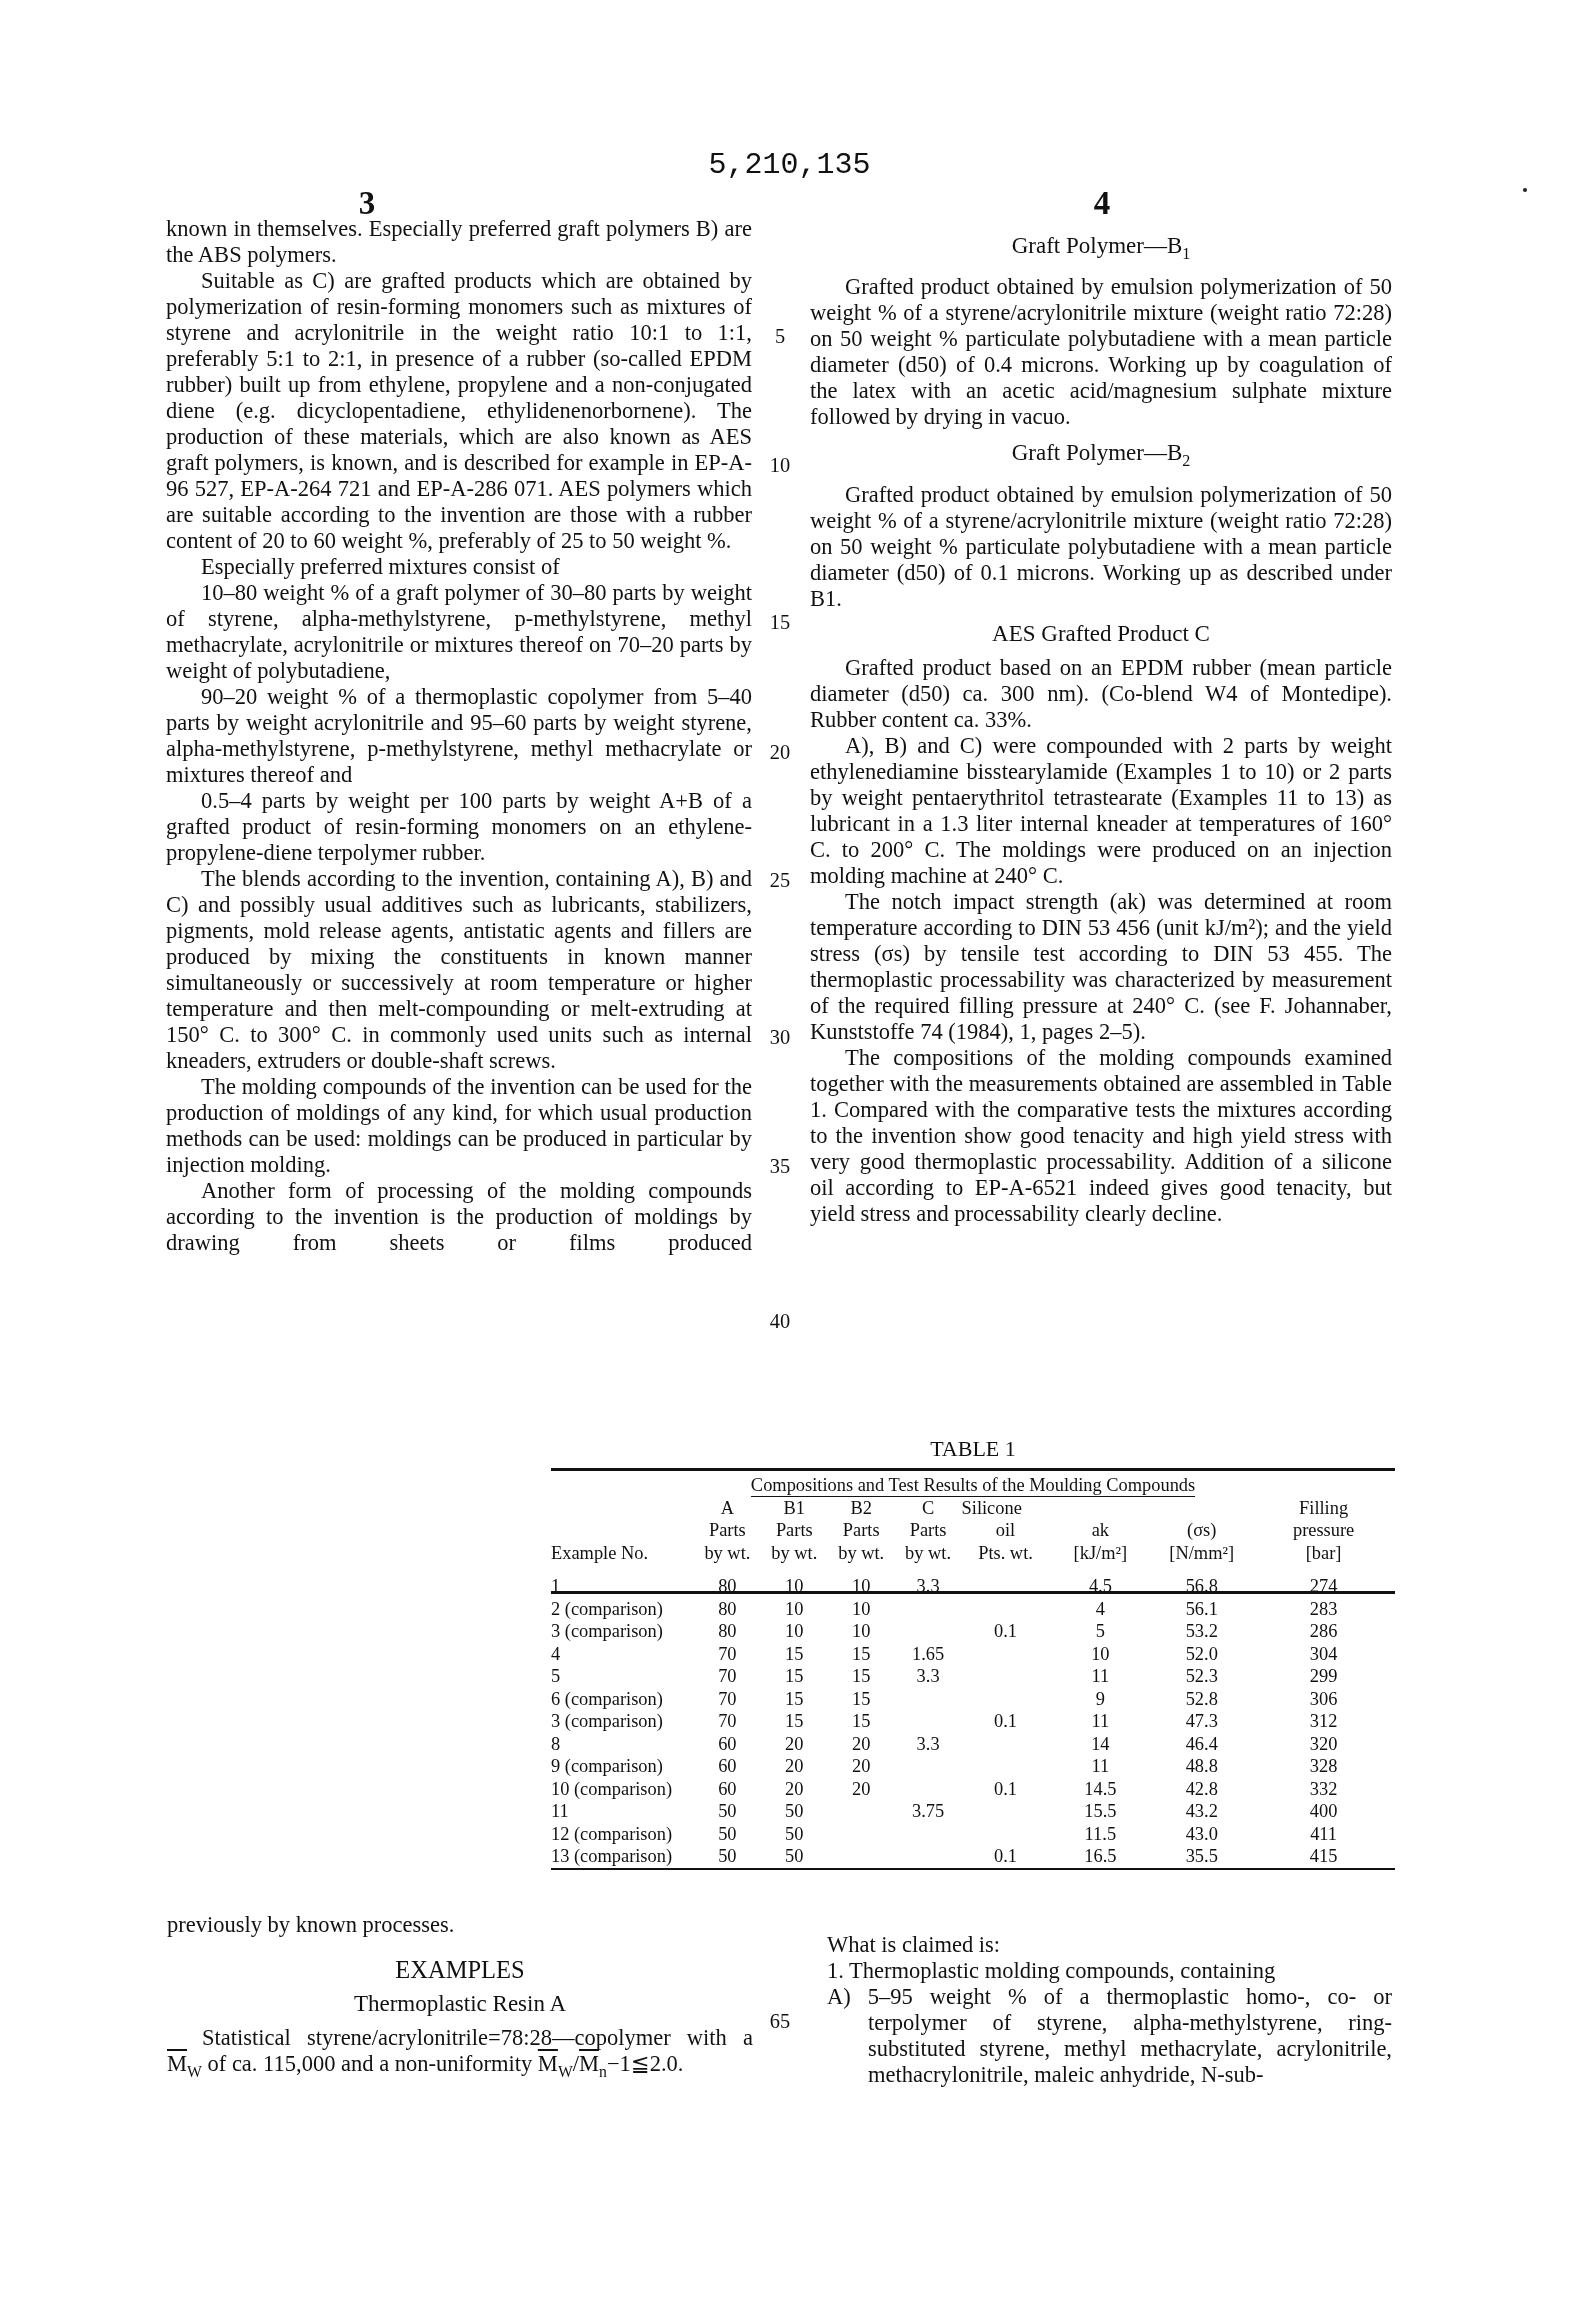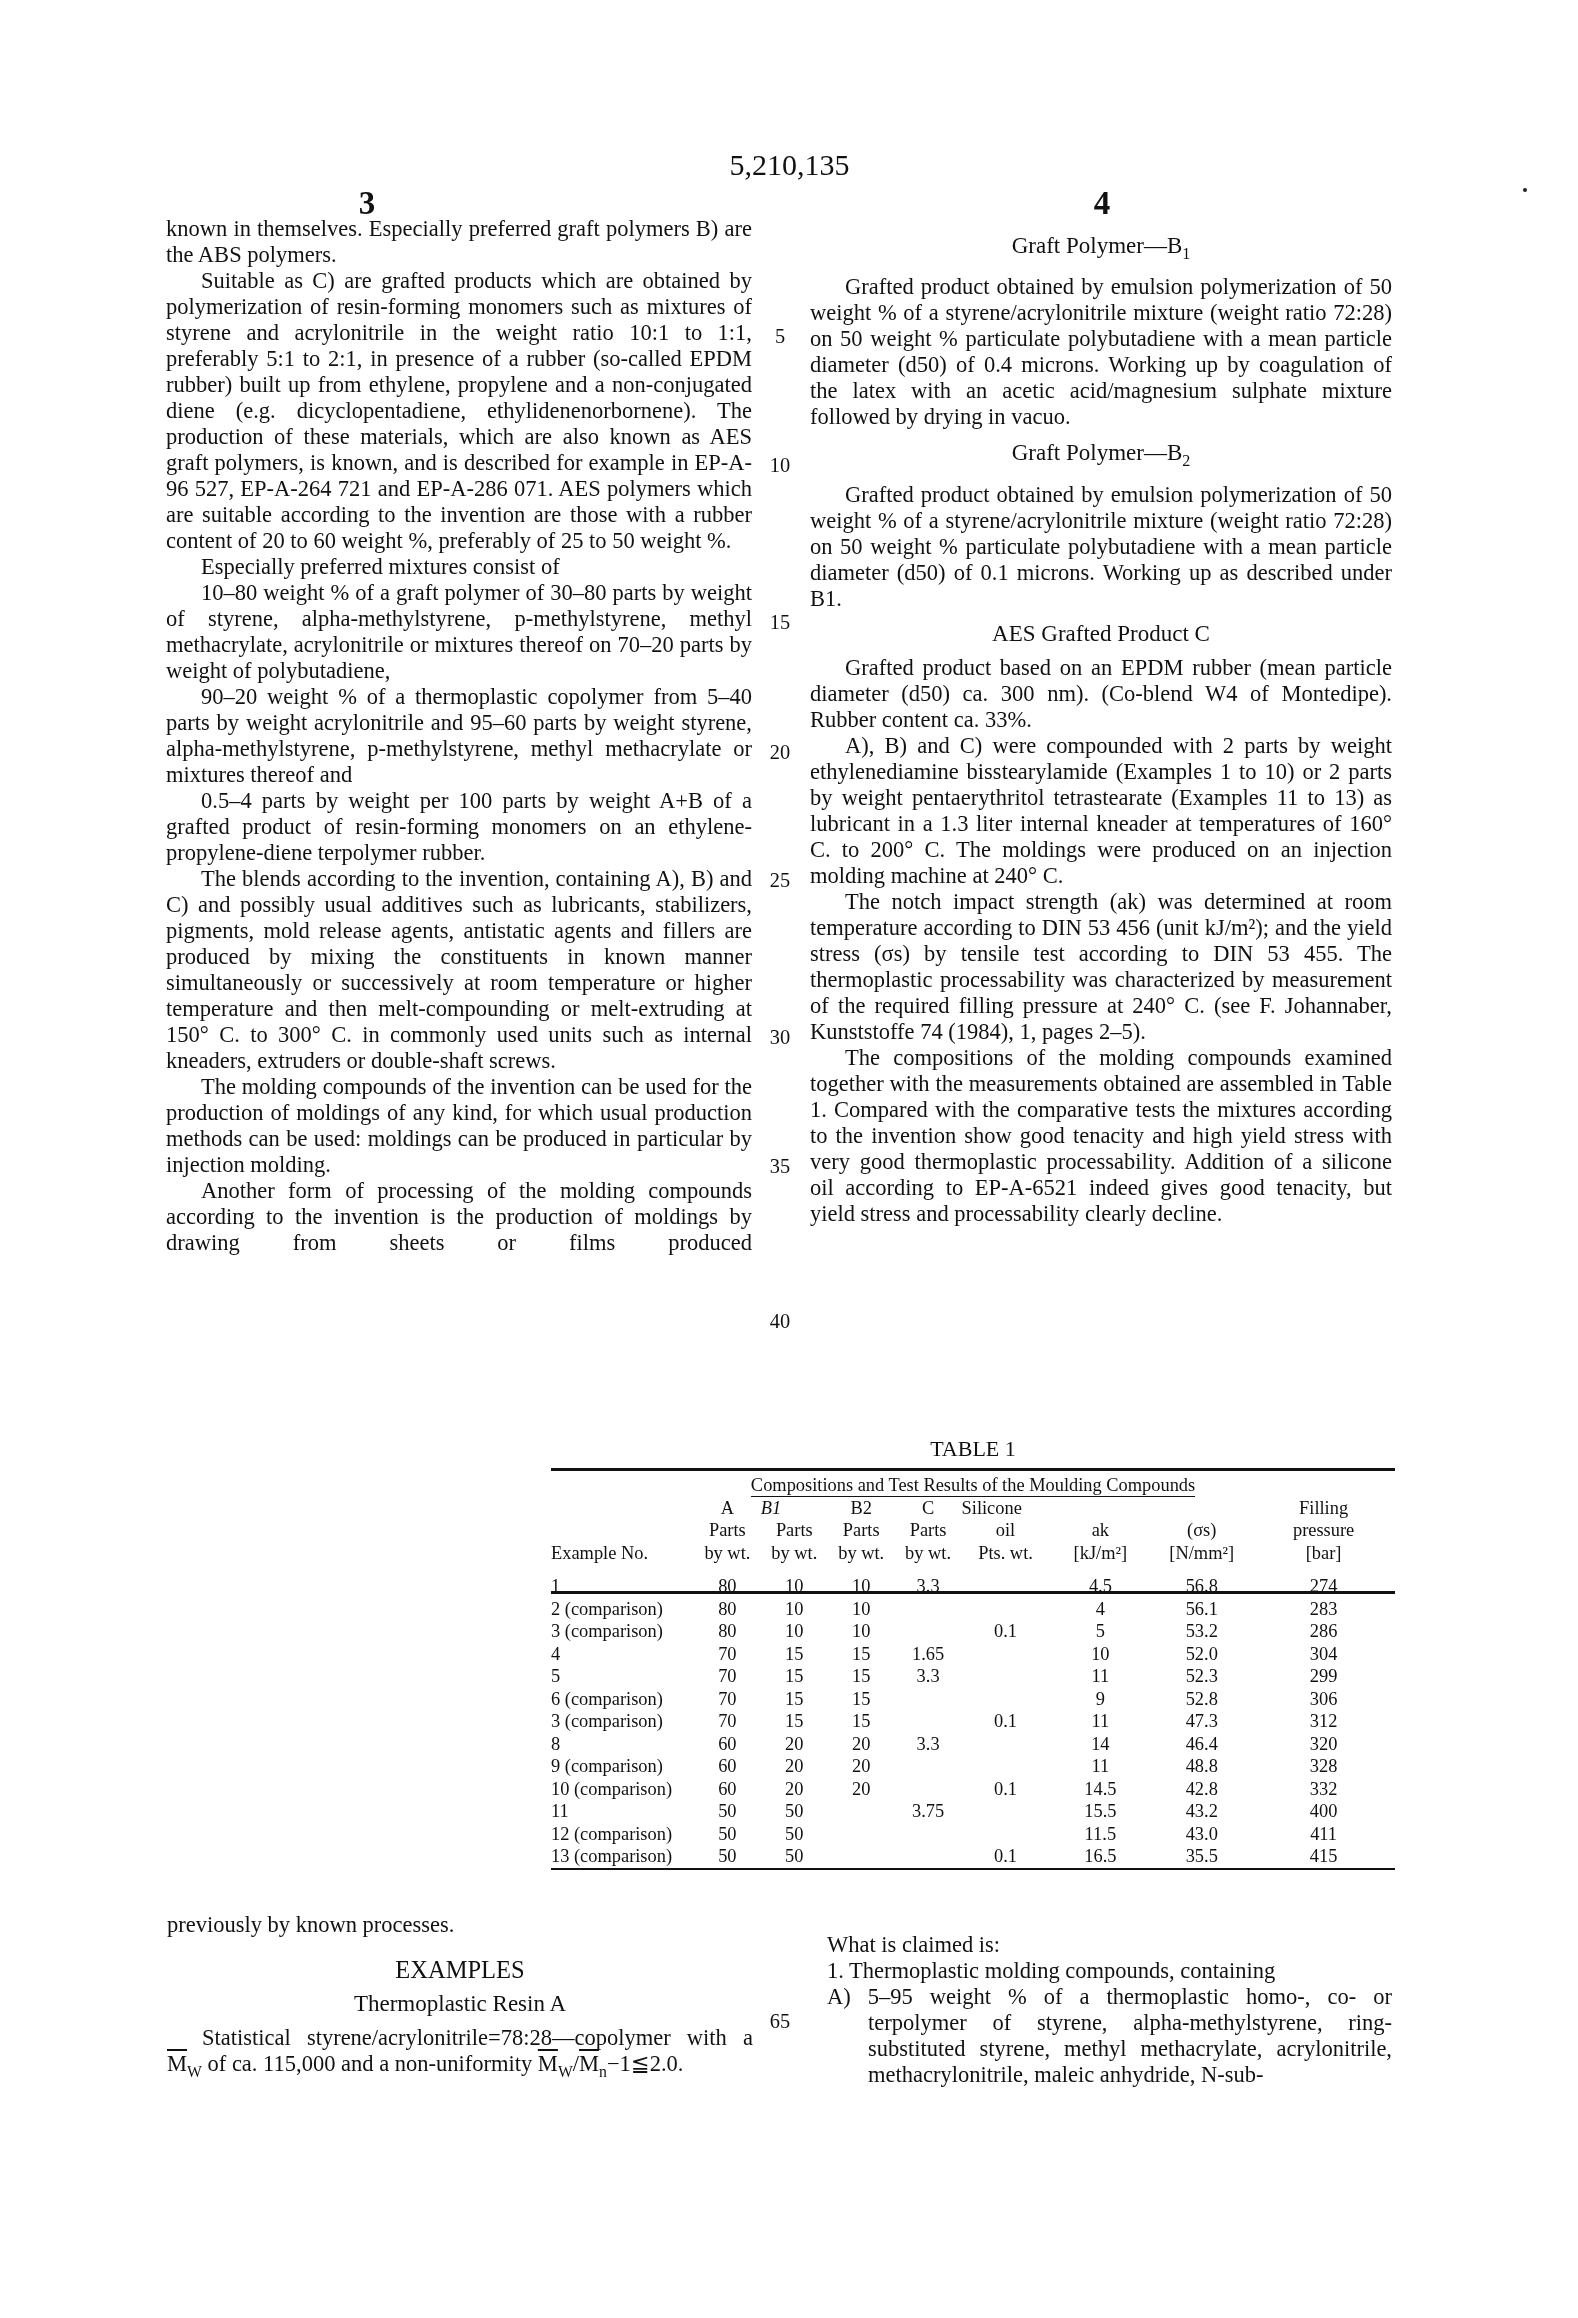--- a/index.html
+++ b/index.html
@@ -24,21 +24,21 @@
   .num-c { text-align:center; }
   .ex-c { text-align:left; padding-left:5.4px; white-space:nowrap; }
   .ol { text-decoration:overline; }
   .dot { position:absolute; width:4.1px; height:4.1px; border-radius:50%; background:#222; }
   sub { font-size:70%; }
   .claim-a { padding-left:41px; text-indent:-41px; }
 </style>
 </head>
 <body>
 
-<div class="abs hdr-num" style="left:708px; top:148px; width:163px; text-align:center;">5,210,135</div>
+<div class="abs hdr-num" style="left:708px; top:148px; width:163px; text-align:center;font-family:Liberation Mono, monospace;">5,210,135</div>
 <div class="abs pg" style="left:350px; top:185px; width:34px; text-align:center;">3</div>
 <div class="abs pg" style="left:1085px; top:185px; width:34px; text-align:center;">4</div>
 <div class="dot" style="left:1523px; top:188px;"></div>
 
 <div class="col" style="left:166px; top:216px; width:586px;">
   <p class="last">known in themselves. Especially preferred graft polymers B) are the ABS polymers.</p>
   <p class="ind last">Suitable as C) are grafted products which are obtained by polymerization of resin-forming monomers such as mixtures of styrene and acrylonitrile in the weight ratio 10:1 to 1:1, preferably 5:1 to 2:1, in presence of a rubber (so-called EPDM rubber) built up from ethylene, propylene and a non-conjugated diene (e.g. dicyclopentadiene, ethylidenenorbornene). The production of these materials, which are also known as AES graft polymers, is known, and is described for example in EP-A-96 527, EP-A-264 721 and EP-A-286 071. AES polymers which are suitable according to the invention are those with a rubber content of 20 to 60 weight %, preferably of 25 to 50 weight %.</p>
   <p class="ind last">Especially preferred mixtures consist of</p>
   <p class="ind last">10–80 weight % of a graft polymer of 30–80 parts by weight of styrene, alpha-methylstyrene, p-methylstyrene, methyl methacrylate, acrylonitrile or mixtures thereof on 70–20 parts by weight of polybutadiene,</p>
   <p class="ind last">90–20 weight % of a thermoplastic copolymer from 5–40 parts by weight acrylonitrile and 95–60 parts by weight styrene, alpha-methylstyrene, p-methylstyrene, methyl methacrylate or mixtures thereof and</p>
@@ -86,21 +86,21 @@
   </colgroup>
   <thead>
     <tr>
       <th></th>
       <th class="caption-cell" colspan="7"><span>Compositions and Test Results of the Moulding Compounds</span></th>
       <th></th>
     </tr>
     <tr id="hdr1">
         <th class="ex-c" style="text-align: left;"></th>
         <th class="th-c" style="text-align: center;">A</th>
-        <th class="th-c" style="text-align: left; font-style: italic;">B1</th>
+        <th class="th-c" style="text-align: center;">B1</th>
         <th class="th-c" style="text-align: center;">B2</th>
         <th class="th-c" style="text-align: center;">C</th>
         <th class="th-c" style="text-align: left;">Silicone</th>
         <th class="th-c" style="text-align: center;"></th>
         <th class="th-c" style="text-align: center;"></th>
         <th class="th-c" style="text-align: center;">Filling</th>
       </tr>
     <tr id="hdr2">
         <th class="ex-c" style="text-align: left;"></th>
         <th class="th-c" style="text-align: center;">Parts</th>

